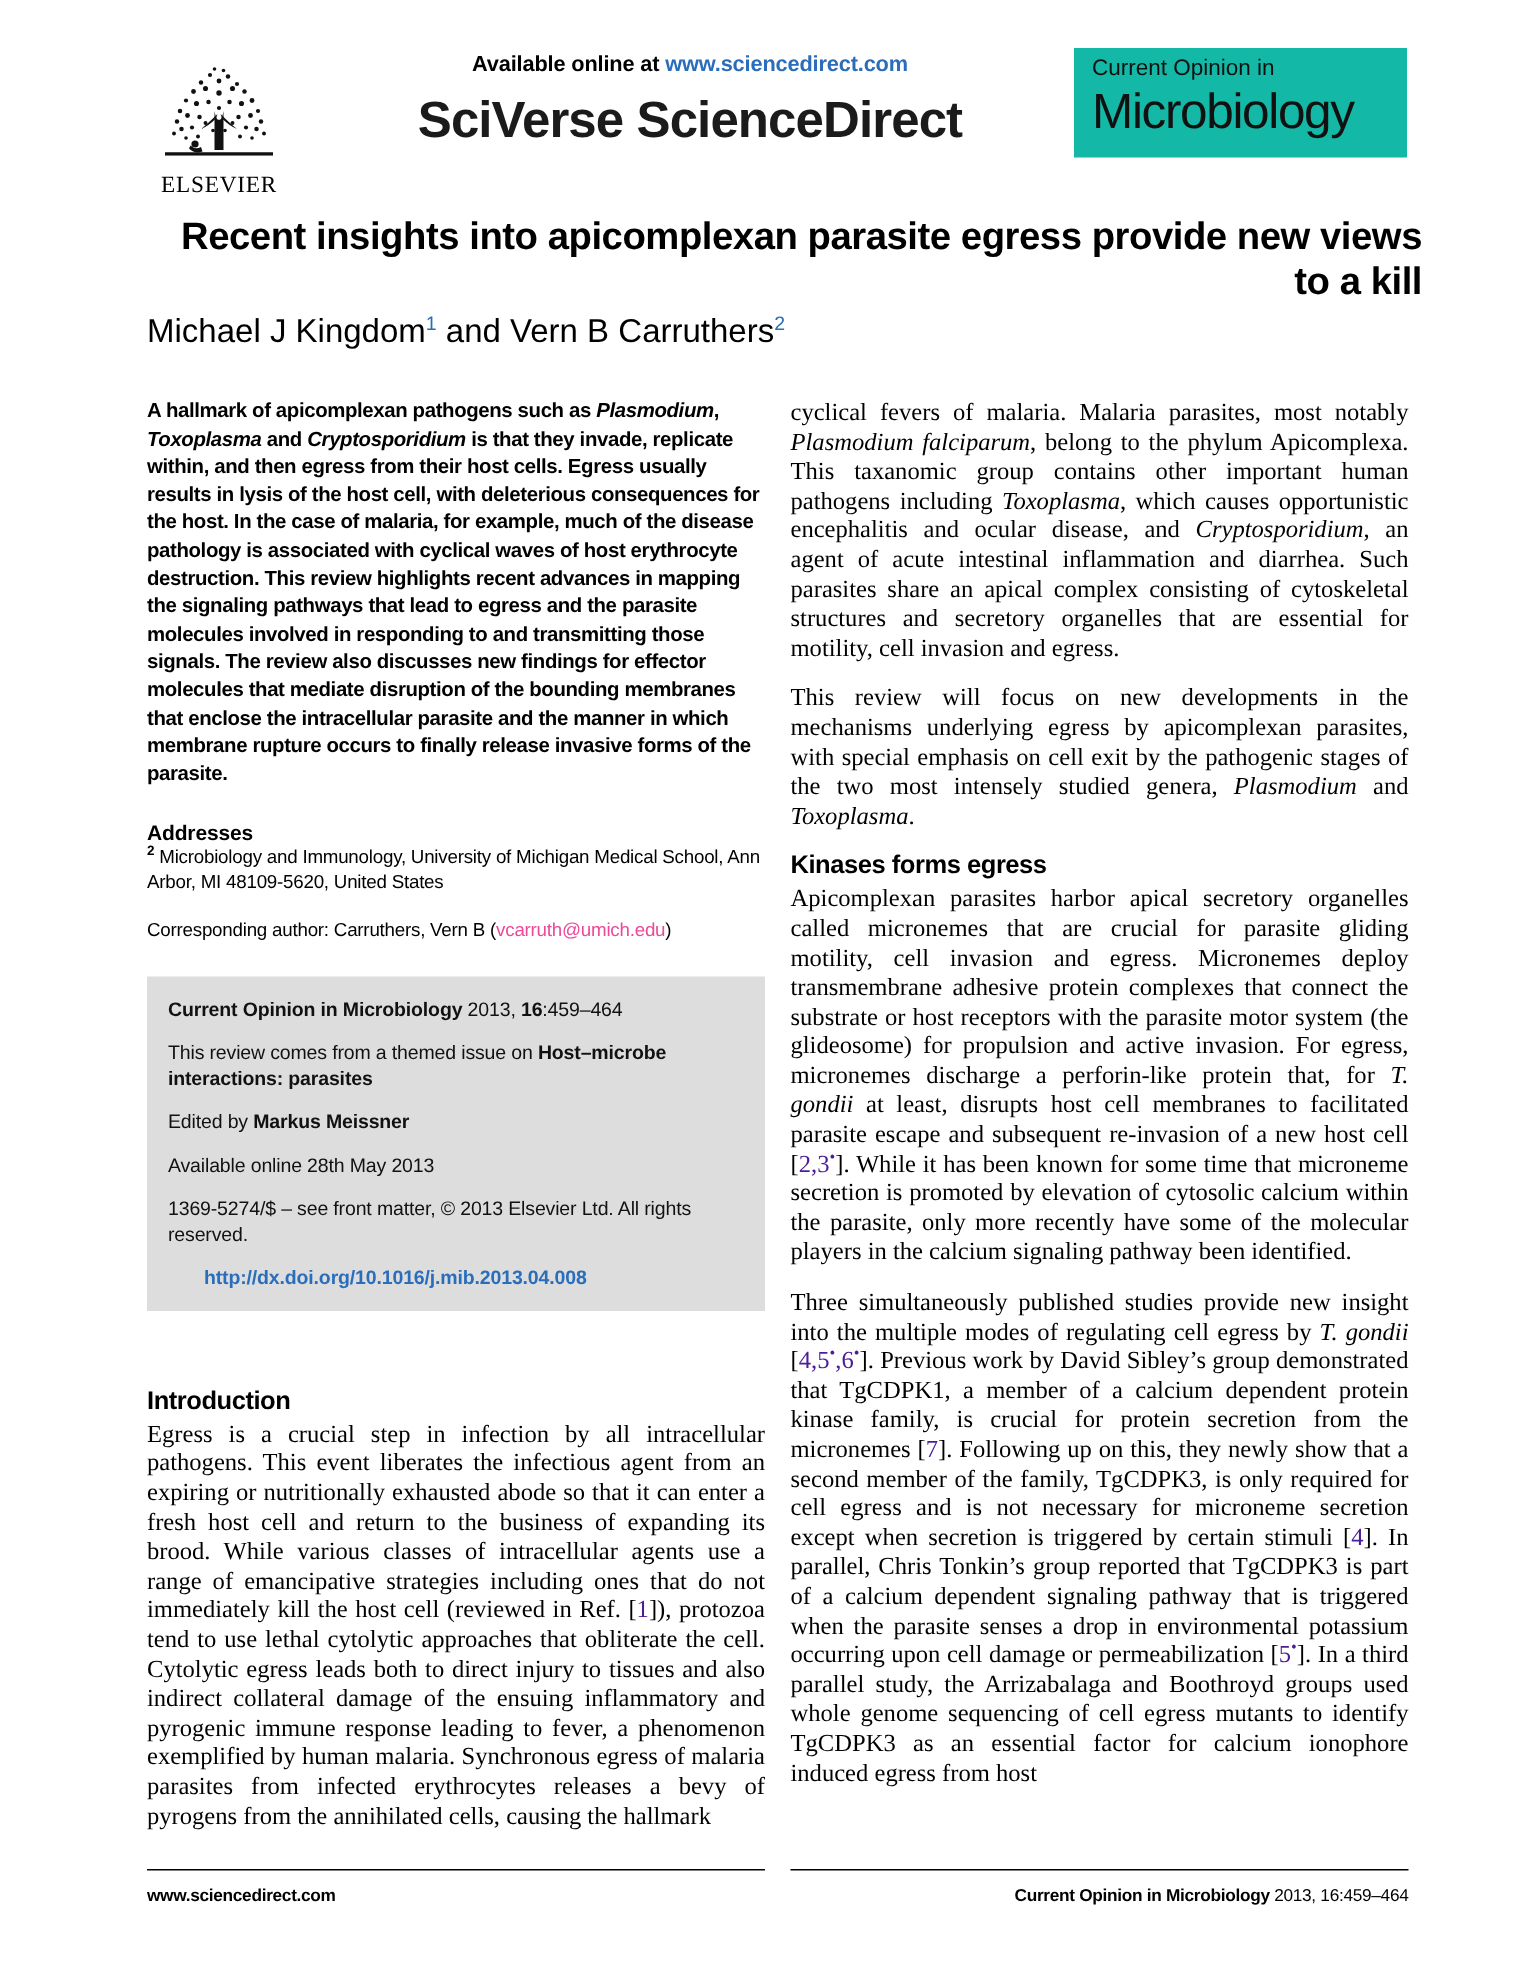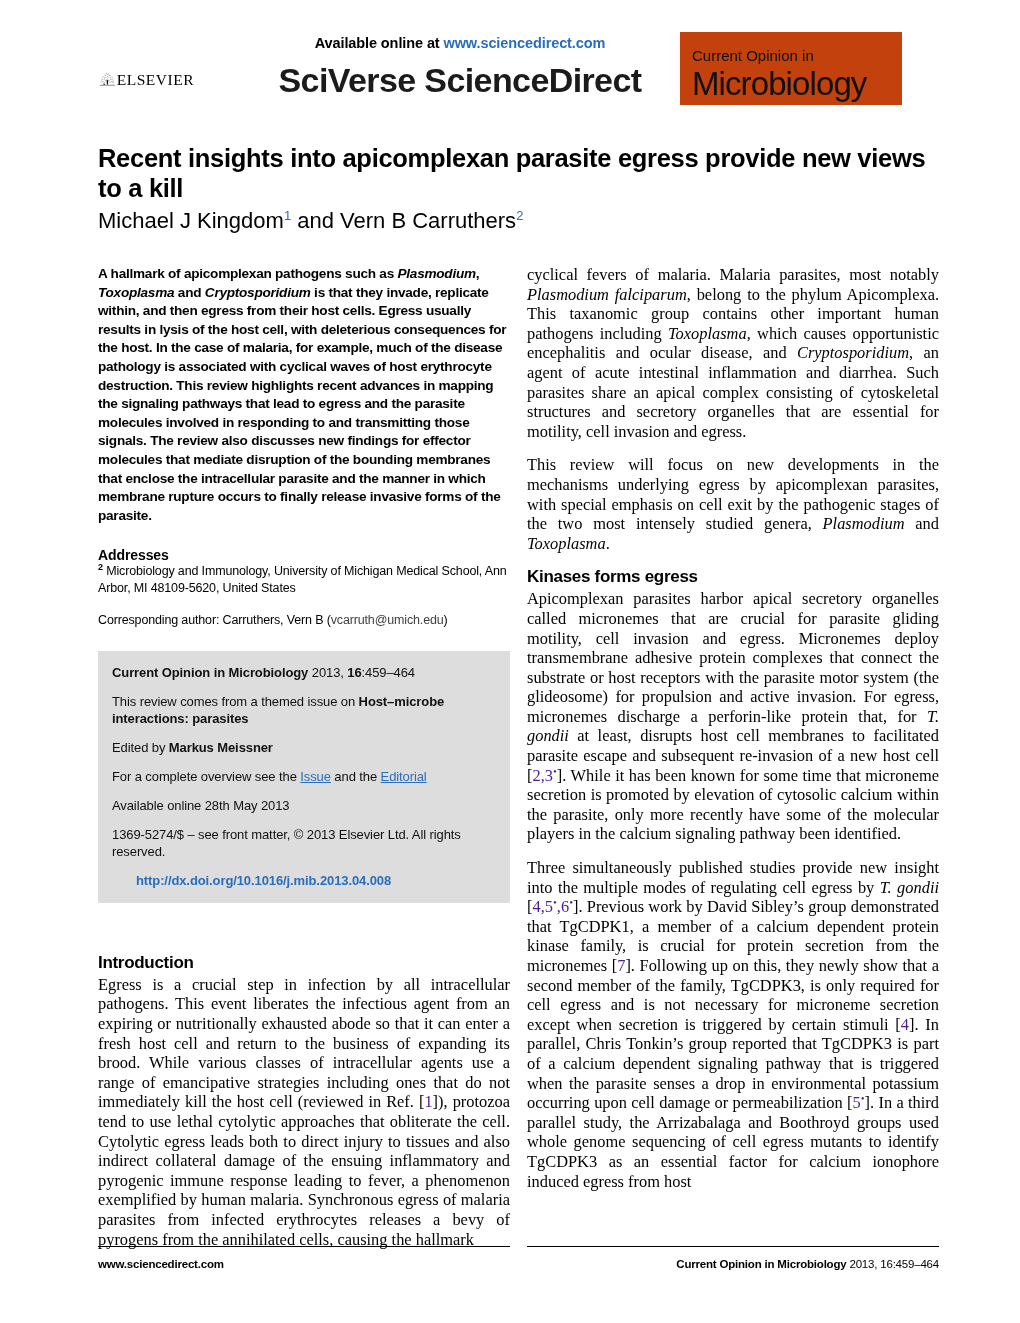--- a/index.html
+++ b/index.html
@@ -28,21 +28,21 @@
     width: 1020px;
     height: 135px;
   }
 
   .elsevier-logo {
     position: absolute;
     left: 98px; top: 27px;
     width: 96px;
     height: 104px;
     display: flex;
-    flex-direction: row;
+    flex-direction: column;
     align-items: center;
     justify-content: flex-end;
   }
   .elsevier-tree { display:block; }
   .elsevier-word {
     font-family: "Liberation Serif", serif;
     font-size: 15.5px;
     letter-spacing: 0.5px;
     line-height: 1;
     margin-top: 2px;
@@ -66,25 +66,25 @@
     font-family: "Liberation Sans", sans-serif;
     font-size: 34px;
     font-weight: bold;
     margin-top: 10px;
     letter-spacing: -0.6px;
     color: #1b1b1b;
   }
 
   .journal-logo {
     position: absolute;
-    left: 680px; top: 32px;
+    left: 716px; top: 32px;
     width: 222px;
     height: 73px;
-    background: #c2410c;
-    padding: 15px 10px 0 12px;
+    background: #14b8a6;
+    padding: 5px 10px 0 12px;
   }
   .jl-top {
     font-family: "Liberation Sans", sans-serif;
     font-size: 15px;
     line-height: 17px;
     color: #111;
   }
   .jl-main {
     font-family: "Liberation Sans", sans-serif;
     font-size: 33px;
@@ -101,20 +101,21 @@
     width: 850px;
   }
   .paper-title {
     font-family: "Liberation Sans", sans-serif;
     font-size: 25.5px;
     font-weight: bold;
     line-height: 30px;
     letter-spacing: -0.3px;
     margin: 0;
     color: #000;
+    text-align: right;
   }
   .authors {
     font-family: "Liberation Sans", sans-serif;
     font-size: 22px;
     line-height: 27px;
     margin-top: 4px;
     color: #000;
   }
   sup.affil {
     color: #2a6ebb;
@@ -161,21 +162,21 @@
     letter-spacing: -0.15px;
   }
   .addr-line sup { font-size: 9px; vertical-align: super; line-height: 0; font-weight: bold;}
   .corr {
     font-family: "Liberation Sans", sans-serif;
     font-size: 12.5px;
     line-height: 16.5px;
     margin-top: 16px;
     letter-spacing: -0.15px;
   }
-  .corr .email { color: #404040; }
+  .corr .email { color: #ec4899; }
 
   
   .infobox {
     margin-top: 22px;
     background: #dddddd;
     padding: 13px 14px 14px 14px;
     width: 412px;
   }
   .infobox p {
     font-family: "Liberation Sans", sans-serif;
@@ -349,21 +350,20 @@
 
     <div class="corr"><span>Corresponding author: Carruthers, Vern B (</span><span class="email">vcarruth@umich.edu</span><span>)</span></div>
 
     <div class="infobox">
       <p><b>Current Opinion in Microbiology</b><span> 2013, </span><b>16</b><span>:459–464</span></p>
 
       <p><span>This review comes from a themed issue on </span><b>Host–microbe interactions: parasites</b></p>
 
       <p><span>Edited by </span><b>Markus Meissner</b></p>
 
-      <p><span>For a complete overview see the </span><span class="u-link">Issue</span><span> and the </span><span class="u-link">Editorial</span></p>
 
       <p>Available online 28th May 2013</p>
 
       <p>1369-5274/$ – see front matter, © 2013 Elsevier Ltd. All rights reserved.</p>
 
       <p><span class="doi">http://dx.doi.org/10.1016/j.mib.2013.04.008</span></p>
     </div>
 
     <h2 class="sec-head">Introduction</h2>
     <p class="body-p"><span>Egress is a crucial step in infection by all intracellular pathogens. This event liberates the infectious agent from an expiring or nutritionally exhausted abode so that it can enter a fresh host cell and return to the business of expanding its brood. While various classes of intracellular agents use a range of emancipative strategies including ones that do not immediately kill the host cell (reviewed in Ref. [</span><span class="ref">1</span><span>]), protozoa tend to use lethal cytolytic approaches that obliterate the cell. Cytolytic egress leads both to direct injury to tissues and also indirect collateral damage of the ensuing inflammatory and pyrogenic immune response leading to fever, a phenomenon exemplified by human malaria. Synchronous egress of malaria parasites from infected erythrocytes releases a bevy of pyrogens from the annihilated cells, causing the hallmark</span></p>

